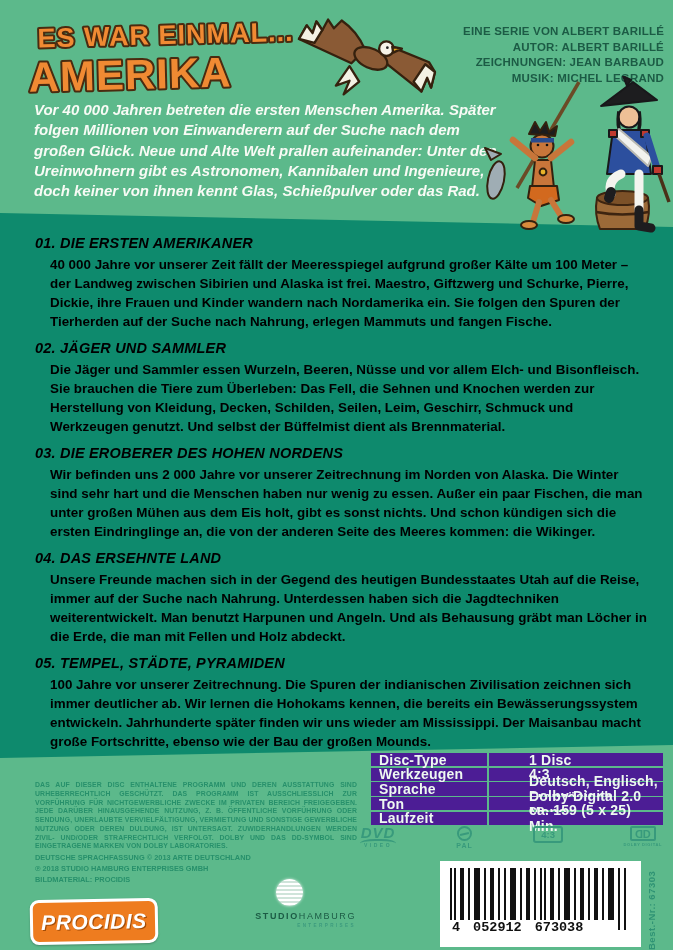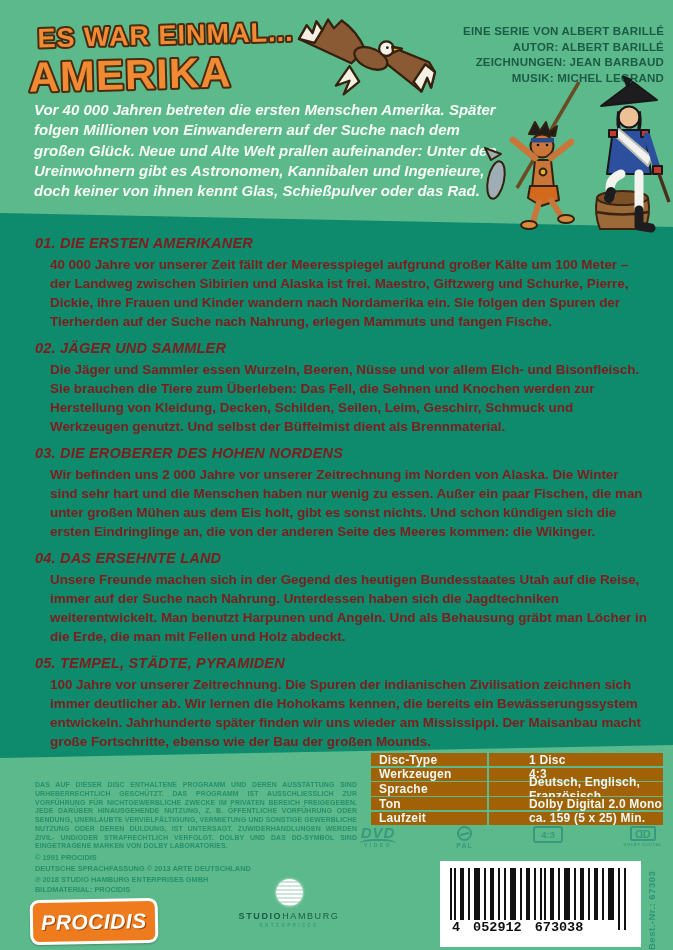--- a/index.html
+++ b/index.html
@@ -33,21 +33,21 @@
 
   .intro {
     position:absolute; left:34px; top:100px; width:470px;
     color:#f8fbf5; font-style:italic; font-weight:bold;
     font-size:15px; line-height:20.3px;
   }
 
   .chars-svg { position:absolute; right:0px; top:76px; width:192px; height:162px; }
 
   
-  .episodes { position:absolute; left:35px; top:235px; width:613px; color:#7f1d1d; }
+  .episodes { position:absolute; left:35px; top:235px; width:613px; color:#000000; }
   .ep { margin-bottom:9px; }
   .ep h3 { font-size:14.5px; line-height:17px; font-style:italic; font-weight:bold; margin-bottom:3px; letter-spacing:.2px; }
   .ep p  { padding-left:15px; font-size:13.4px; line-height:19px; font-weight:bold; }
 
   
   .legal {
     position:absolute; left:35px; top:781px; width:322px;
     font-size:6.9px; line-height:8.75px; color:#27906b;
     font-weight:bold; text-align:justify; letter-spacing:.1px;
   }
@@ -60,35 +60,35 @@
     position:absolute; left:30px; top:899px; width:128px; height:45px;
     background:#ee7c1f; border:3px solid #fff; border-radius:9px;
     display:flex; align-items:center; justify-content:center;
     transform:rotate(-1deg); box-shadow:0 1px 2px rgba(0,0,0,.25);
   }
   .procidis span {
     color:#fff; font-weight:bold; font-size:21px; letter-spacing:.5px;
     text-shadow:1px 1px 0 #a34d08; font-style:italic;
   }
 
-  .studio { position:absolute; left:222px; top:879px; width:134px; text-align:center; }
+  .studio { position:absolute; left:222px; top:879px; width:134px; text-align:right; }
   .sphere {
     width:27px; height:27px; border-radius:50%; margin:0 auto 5px;
     background:repeating-linear-gradient(#ffffff 0 2px, #cfe4da 2px 4px);
     box-shadow:0 0 3px rgba(255,255,255,.8);
   }
   .studio-name { font-size:9px; letter-spacing:1.6px; color:#1c5b45; }
   .studio-name .b { font-weight:bold; }
   .enterprises { font-size:4.6px; letter-spacing:2.4px; color:#3d9b7e; margin-top:2px; font-weight:bold; }
 
   
   .specs { position:absolute; left:371px; top:753px; width:292px; display:flex; flex-direction:column; gap:1.5px; }
   .spec-row { display:flex; gap:2px; height:13.2px; }
   .spec-cell {
-    background:#a16207; color:#eef8f1; font-size:12px; font-weight:bold;
+    background:#4c1d95; color:#eef8f1; font-size:14px; font-weight:bold;
     display:flex; align-items:center; padding-left:8px; letter-spacing:.2px;
   }
   .spec-label { width:116px; }
   .spec-value { flex:1;padding-left:40px; }
 
   
   .fmt-row {
     position:absolute; left:360px; top:826px; width:302px; height:34px;
     display:flex; justify-content:space-between; color:#389a7c;
   }
@@ -216,21 +216,20 @@
       <p>Unsere Freunde machen sich in der Gegend des heutigen Bundesstaates Utah auf die Reise, immer auf der Suche nach Nahrung. Unterdessen haben sich die Jagdtechniken weiterentwickelt. Man benutzt Harpunen und Angeln. Und als Behausung gräbt man Löcher in die Erde, die man mit Fellen und Holz abdeckt.</p>
     </div>
     <div class="ep">
       <h3>05. TEMPEL, STÄDTE, PYRAMIDEN</h3>
       <p>100 Jahre vor unserer Zeitrechnung. Die Spuren der indianischen Zivilisation zeichnen sich immer deutlicher ab. Wir lernen die Hohokams kennen, die bereits ein Bewässerungssystem entwickeln. Jahrhunderte später finden wir uns wieder am Mississippi. Der Maisanbau macht große Fortschritte, ebenso wie der Bau der großen Mounds.</p>
     </div>
   </div>
 
   <p class="legal">DAS AUF DIESER DISC ENTHALTENE PROGRAMM UND DEREN AUSSTATTUNG SIND URHEBERRECHTLICH GESCHÜTZT. DAS PROGRAMM IST AUSSCHLIESSLICH ZUR VORFÜHRUNG FÜR NICHTGEWERBLICHE ZWECKE IM PRIVATEN BEREICH FREIGEGEBEN. JEDE DARÜBER HINAUSGEHENDE NUTZUNG, Z. B. ÖFFENTLICHE VORFÜHRUNG ODER SENDUNG, UNERLAUBTE VERVIELFÄLTIGUNG, VERMIETUNG UND SONSTIGE GEWERBLICHE NUTZUNG ODER DEREN DULDUNG, IST UNTERSAGT. ZUWIDERHANDLUNGEN WERDEN ZIVIL- UND/ODER STRAFRECHTLICH VERFOLGT. DOLBY UND DAS DD-SYMBOL SIND EINGETRAGENE MARKEN VON DOLBY LABORATORIES.</p>
   <div class="copyrights">
-    <div>© 1991 PROCIDIS</div>
     <div>DEUTSCHE SPRACHFASSUNG © 2013 ARTE DEUTSCHLAND</div>
     <div>℗ 2018 STUDIO HAMBURG ENTERPRISES GMBH</div>
     <div>BILDMATERIAL: PROCIDIS</div>
   </div>
 
   <div class="procidis">
     <span>PROCIDIS</span>
   </div>
   <div class="studio">
     <div class="sphere"></div>

